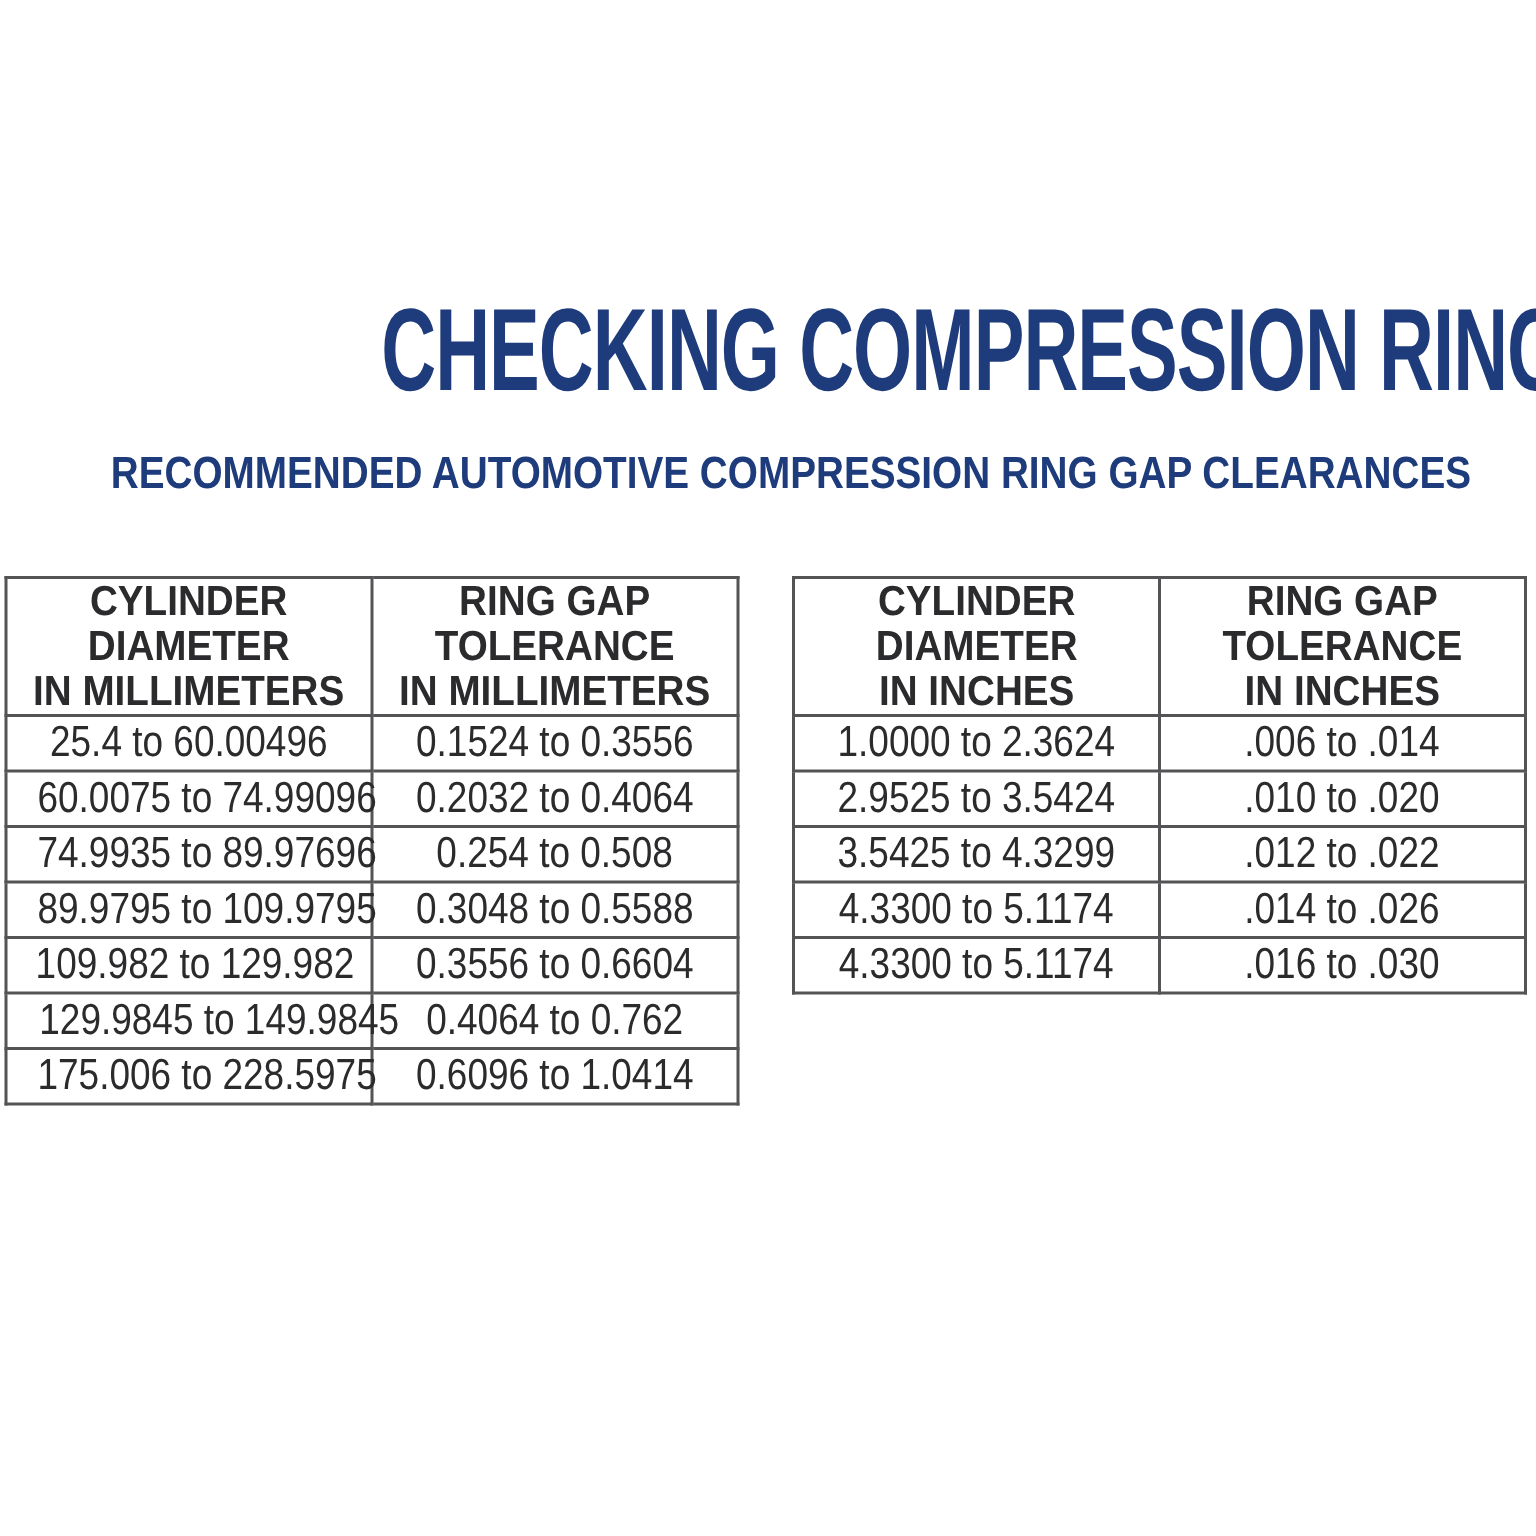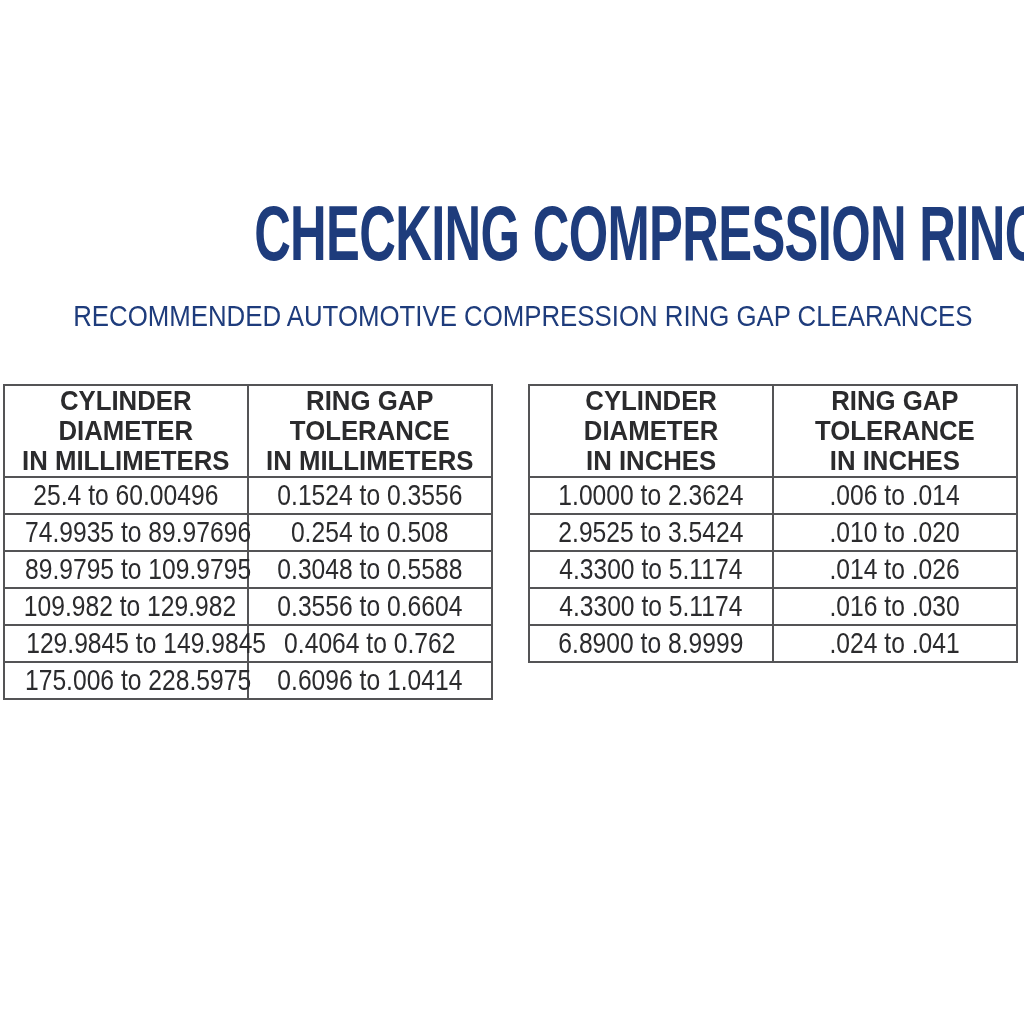--- a/index.html
+++ b/index.html
@@ -42,21 +42,21 @@
   }
   .subtitle {
     position: absolute;
     top: 299px;
     left: 0;
     width: 856px;
     margin: 0;
     text-align: center;
     font-size: 30px;
     line-height: 34px;
-    font-weight: normal;
+    font-weight: bold;
     color: var(--heading-blue);
     white-space: nowrap;
   }
   .subtitle .squeeze {
     display: inline-block;
     transform: scaleX(0.86);
     transform-origin: 50% 50%;
   }
   .spec-table {
     position: absolute;
@@ -118,20 +118,24 @@
           <th><span class="cx-h">CYLINDER<br>DIAMETER<br>IN MILLIMETERS</span></th>
           <th><span class="cx-h">RING GAP<br>TOLERANCE<br>IN MILLIMETERS</span></th>
         </tr>
       </thead>
       <tbody>
         <tr>
           <td><span class="cx">25.4 to 60.00496</span></td>
           <td><span class="cx">0.1524 to 0.3556</span></td>
         </tr>
         <tr>
+          <td><span class="cx">60.0075 to 74.99096</span></td>
+          <td><span class="cx">0.2032 to 0.4064</span></td>
+        </tr>
+        <tr>
           <td><span class="cx">74.9935 to 89.97696</span></td>
           <td><span class="cx">0.254 to 0.508</span></td>
         </tr>
         <tr>
           <td><span class="cx">89.9795 to 109.9795</span></td>
           <td><span class="cx">0.3048 to 0.5588</span></td>
         </tr>
         <tr>
           <td><span class="cx">109.982 to 129.982</span></td>
           <td><span class="cx">0.3556 to 0.6604</span></td>
@@ -157,26 +161,26 @@
       <tbody>
         <tr>
           <td><span class="cx">1.0000 to 2.3624</span></td>
           <td><span class="cx">.006 to .014</span></td>
         </tr>
         <tr>
           <td><span class="cx">2.9525 to 3.5424</span></td>
           <td><span class="cx">.010 to .020</span></td>
         </tr>
         <tr>
+          <td><span class="cx">3.5425 to 4.3299</span></td>
+          <td><span class="cx">.012 to .022</span></td>
+        </tr>
+        <tr>
           <td><span class="cx">4.3300 to 5.1174</span></td>
           <td><span class="cx">.014 to .026</span></td>
         </tr>
         <tr>
           <td><span class="cx">4.3300 to 5.1174</span></td>
           <td><span class="cx">.016 to .030</span></td>
         </tr>
-        <tr>
-          <td><span class="cx">6.8900 to 8.9999</span></td>
-          <td><span class="cx">.024 to .041</span></td>
-        </tr>
       </tbody>
     </table>
 </div>
 
 </body></html>

